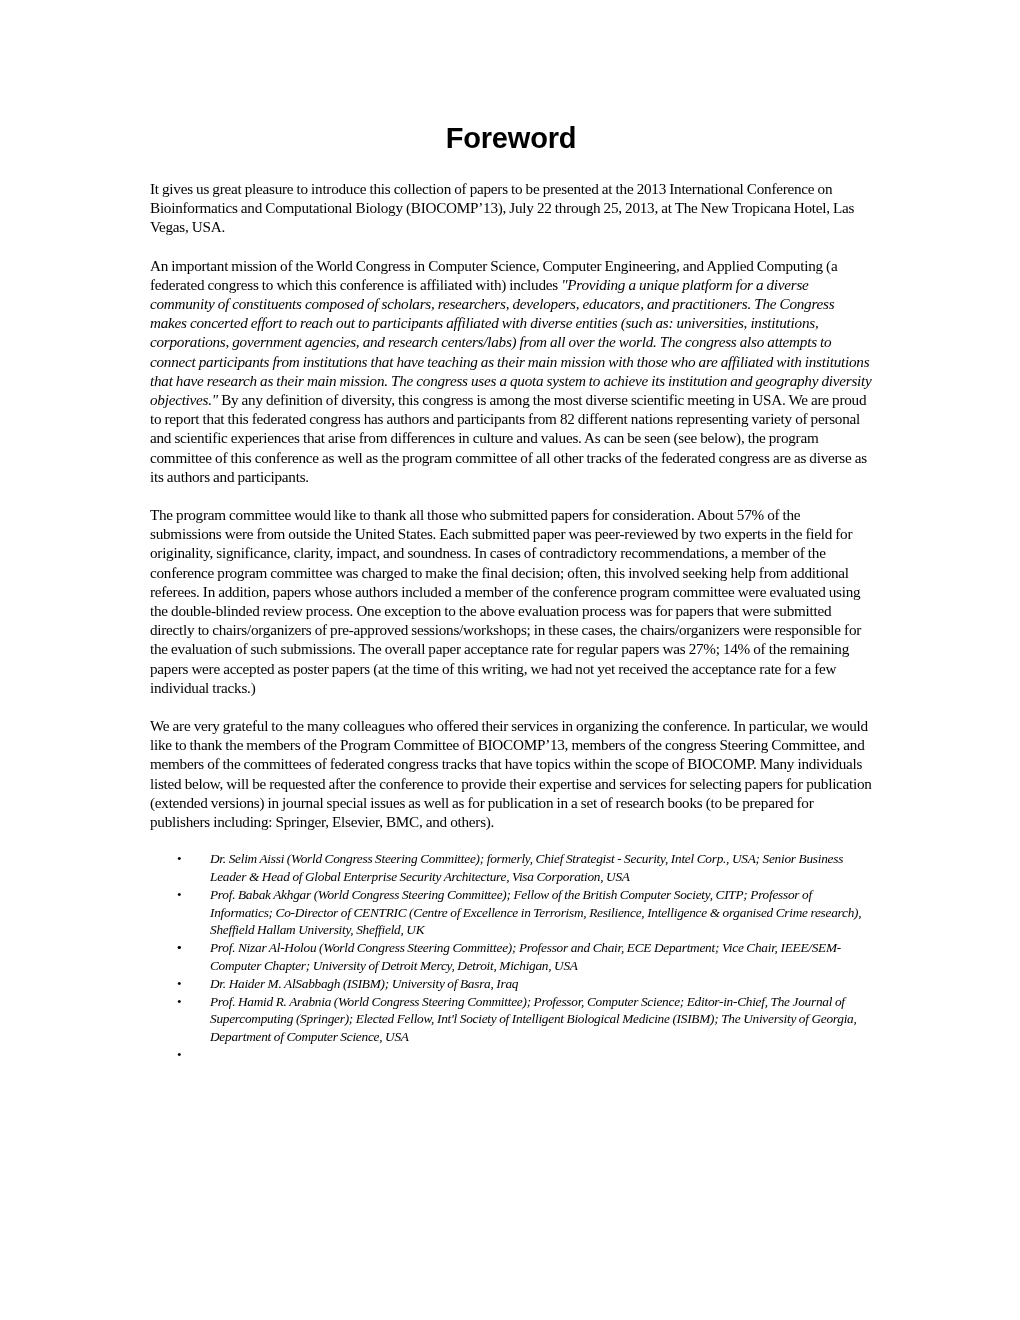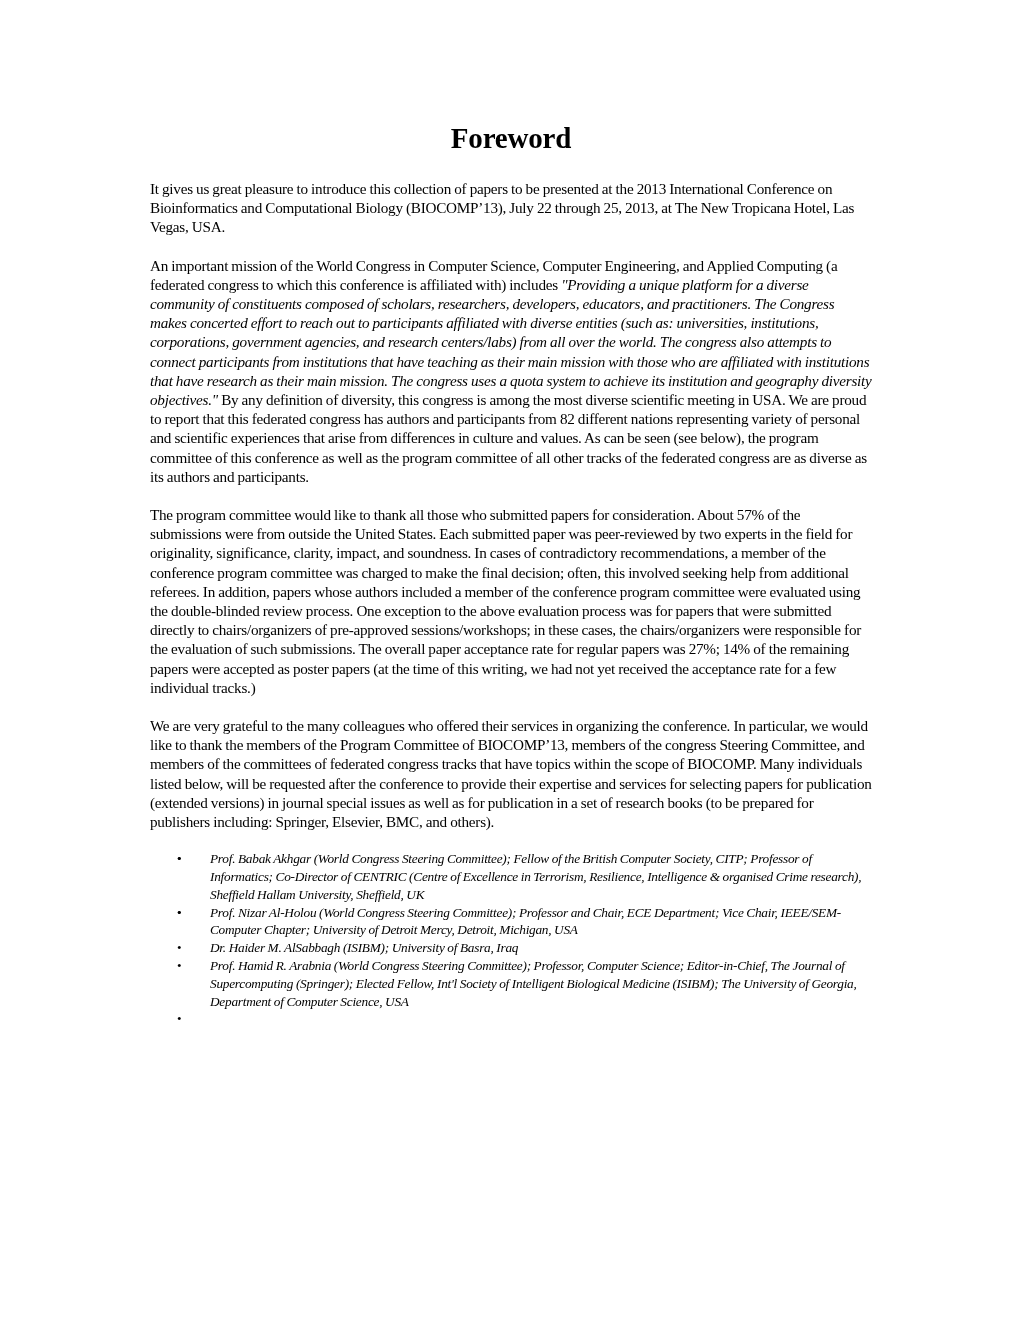--- a/index.html
+++ b/index.html
@@ -15,21 +15,21 @@
       font-family: "Liberation Serif", "DejaVu Serif", serif;
       color: #000000;
     }
     .page {
       position: absolute;
       left: 150px;
       top: 120px;
       width: 722px;
     }
     h1.title {
-      font-family: Liberation Serif, serif;
+      font-family: Liberation Sans, sans-serif;
       font-size: 29px;
       font-weight: bold;
       text-align: center;
       margin: 0 0 23px 0;
       line-height: 36px;
       letter-spacing: -0.2px;
     }
     p.para {
       font-size: 15.2px;
       line-height: 19.2px;
@@ -69,21 +69,21 @@
 
   <p class="para">It gives us great pleasure to introduce this collection of papers to be presented at the 2013 International Conference on Bioinformatics and Computational Biology (BIOCOMP’13), July 22  through 25, 2013, at The New Tropicana Hotel,  Las Vegas, USA.</p>
 
   <p class="para"><span>An important mission of the World Congress in Computer Science, Computer Engineering, and Applied Computing (a federated congress to which this conference is affiliated with) includes </span><i><span>"Providing a unique platform for a diverse community of constituents composed of scholars, researchers, developers, educators, and practitioners. The Congress makes concerted effort to reach out to participants affiliated with diverse entities (such as: universities, institutions, corporations, government agencies, and research centers/labs) from all over the world. The congress also attempts to connect participants from institutions that have </span><b>teaching</b><span> as their main mission with those who are affiliated with institutions that have </span><b>research</b><span> as their main mission. The congress uses a quota system to achieve its institution and geography diversity objectives."</span></i><span> By any definition of diversity, this congress is among the most diverse scientific meeting in USA. We are proud to report that this federated congress has authors and participants from 82 different nations representing variety of personal and scientific experiences that arise from differences in culture and values. As can be seen (see below), the program committee of this conference as well as the program committee of all other tracks of the federated congress are as diverse as its authors and participants.</span></p>
 
   <p class="para">The program committee would like to thank all those who submitted papers for consideration. About 57% of the submissions were from outside the United States.  Each submitted paper was peer-reviewed by two experts in the field for originality, significance, clarity, impact, and soundness. In cases of contradictory recommendations, a member of the conference program committee was charged to make the final decision; often, this involved seeking help from additional referees. In addition, papers whose authors included a member of the conference program committee were evaluated using the double-blinded review process. One exception to the above evaluation process was for papers that were submitted directly to chairs/organizers of pre-approved sessions/workshops; in these cases, the chairs/organizers were responsible for the evaluation of such submissions. The overall paper acceptance rate for regular papers was 27%; 14% of the remaining papers were accepted as poster papers (at the time of this writing, we had not yet received the acceptance rate for a few individual tracks.)</p>
 
   <p class="para">We are very grateful to the many colleagues who offered their services in organizing the conference.  In particular, we would like to thank the members of  the Program Committee of BIOCOMP’13, members of the congress Steering Committee, and members of the committees of federated congress tracks that have topics within the scope of BIOCOMP. Many individuals listed below, will be requested after the conference to provide their expertise and services for  selecting papers for publication (extended versions) in journal special issues as well as for publication in a set of research books (to be prepared for publishers including: Springer, Elsevier, BMC, and others).</p>
 
   <ul class="members">
-    <li><span class="bullet">•</span></li>
+    <li><span class="bullet">•</span><span>Dr. Selim Aissi (World Congress Steering Committee); formerly, Chief Strategist - Security, Intel Corp., USA; Senior Business Leader &amp; Head of Global Enterprise Security Architecture, Visa Corporation, USA</span></li>
     <li><span class="bullet">•</span><span>Prof. Babak Akhgar (World Congress Steering Committee); Fellow of the British Computer Society, CITP; Professor of Informatics; Co-Director of CENTRIC (Centre of Excellence in Terrorism, Resilience, Intelligence &amp; organised Crime research), Sheffield Hallam University, Sheffield, UK</span></li>
     <li><span class="bullet">•</span></li>
     <li><span class="bullet">•</span><span>Prof. Nizar Al-Holou (World Congress Steering Committee); Professor and Chair, ECE Department; Vice Chair, IEEE/SEM-Computer Chapter; University of Detroit Mercy, Detroit, Michigan, USA</span></li>
     <li><span class="bullet">•</span><span>Dr. Haider M. AlSabbagh (ISIBM); University of Basra, Iraq</span></li>
     <li><span class="bullet">•</span><span>Prof. Hamid R. Arabnia (World Congress Steering Committee); Professor, Computer Science; Editor-in-Chief, The Journal of Supercomputing (Springer); Elected Fellow, Int'l Society of Intelligent Biological Medicine (ISIBM); The University of Georgia, Department of Computer Science, USA</span></li>
     <li><span class="bullet">•</span></li>
   </ul>
 </div>
 
 </body></html>

